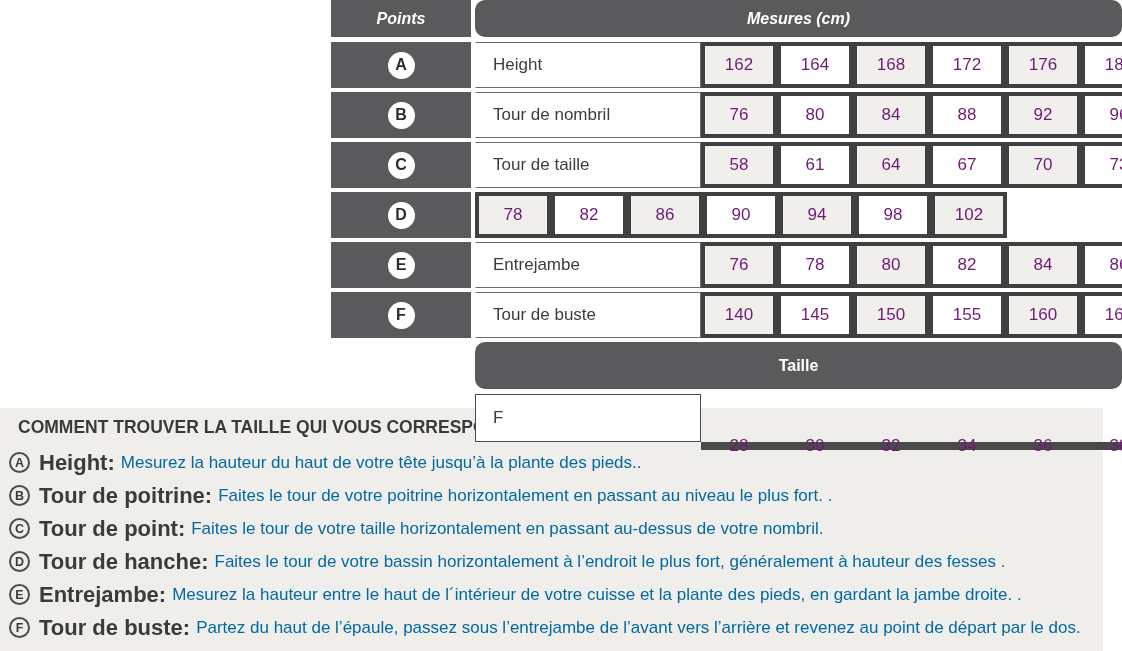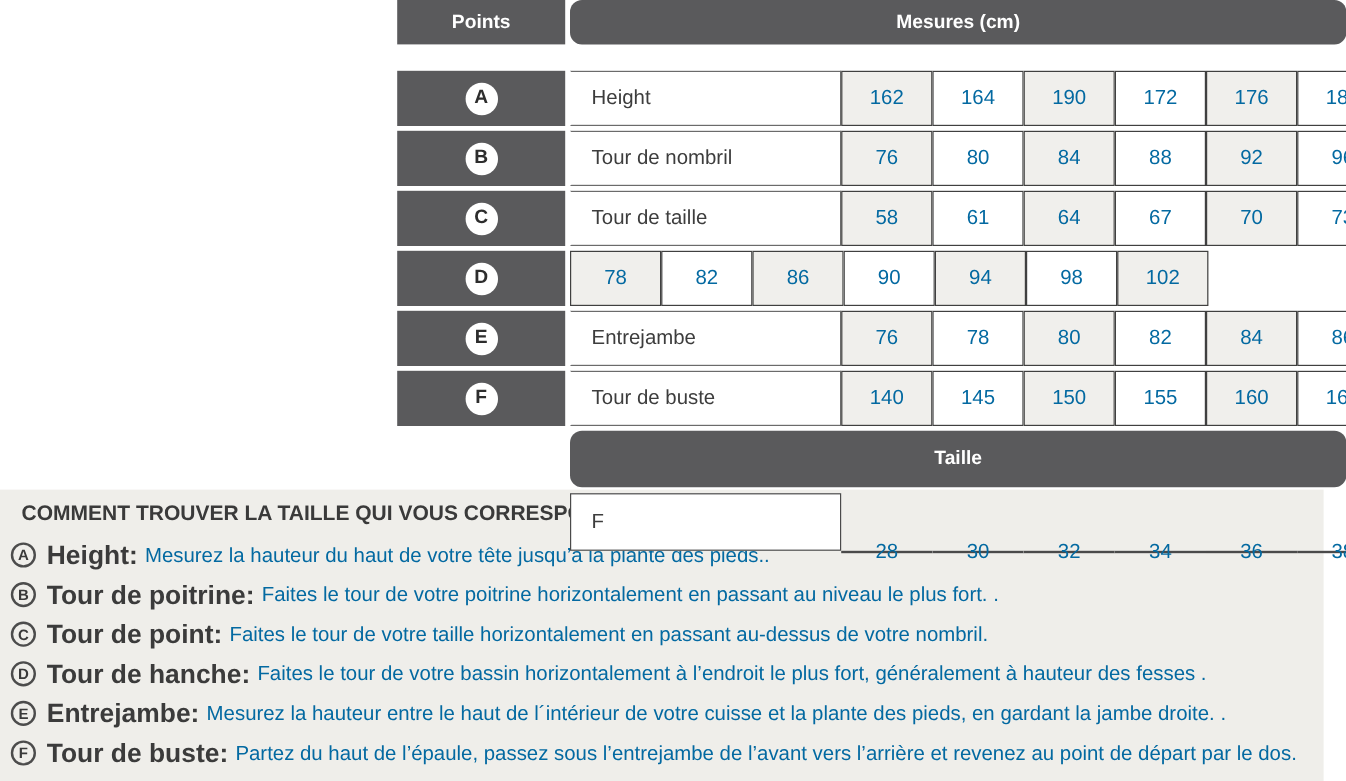--- a/index.html
+++ b/index.html
@@ -5,21 +5,21 @@
   * { margin: 0; padding: 0; box-sizing: border-box; }
   body { background: #ffffff; font-family: "Liberation Sans", sans-serif; }
   .stage {
     position: relative; width: 1122px; height: 651px;
     background: #ffffff; overflow: hidden;
   }
 
   
   .size-table { position: absolute; left: 331px; top: 0; width: 791px; z-index: 2; }
   .trow { display: flex; margin-bottom: 4px; height: 46px; }
-  .trow.thead { height: 37px; margin-bottom: 22px; }
+  .trow.thead { height: 37px; margin-bottom: 5px; font-style: italic; }
   .trow.taille-head { height: 47px; margin-bottom: 5px; }
   .trow.frow { height: 48px; margin-bottom: 0; }
 
   .pcell {
     width: 140px; margin-right: 4px; background: #5a5a5c; flex: none;
     display: flex; align-items: center; justify-content: center;
   }
   .pcell.hdr { color: #ffffff; font-weight: bold; font-size: 16px; }
   .pcell.empty { background: transparent; }
 
@@ -34,23 +34,23 @@
     display: flex; align-items: center; justify-content: center;
   }
 
   .lcell {
     width: 226px; flex: none; background: #ffffff;
     border: 1px solid #6b6b6b; border-left-color: #ffffff;
     display: flex; align-items: center; padding-left: 17px;
     font-size: 17px; color: #3d3d3d;
   }
   .vcell {
-    width: 76px; flex: none; background: #ffffff; border: 1px solid #404040;
+    width: 76px; flex: none; background: #ffffff; border: 4px solid #404040;
     display: flex; align-items: center; justify-content: center;
-    font-size: 17px; color: #0369a1;
+    font-size: 17px; color: #701a75;
   }
   .vcell.alt { background: #f0efec; }
   .frow .lcell { border-color: #4a4a4a; border-left-color: #4a4a4a; }
   .frow .vcell { border-color: #4a4a4a; margin-top: 48px; }
 
   
   .guide {
     position: absolute; left: 0; top: 408px; width: 1103px; height: 243px;
     background: #efeeea; z-index: 1;
   }
@@ -80,21 +80,21 @@
       <div class="spancell">Mesures (cm)</div>
     </div>
 
     <div class="trow">
       <div class="pcell">
           <span class="pt-circle">A</span>
         </div>
       <div class="lcell">Height</div>
       <div class="vcell alt">162</div>
       <div class="vcell">164</div>
-      <div class="vcell alt">190</div>
+      <div class="vcell alt">168</div>
       <div class="vcell">172</div>
       <div class="vcell alt">176</div>
       <div class="vcell">180</div>
       <div class="vcell alt">184</div>
     </div>
 
     <div class="trow">
       <div class="pcell">
           <span class="pt-circle">B</span>
         </div>

